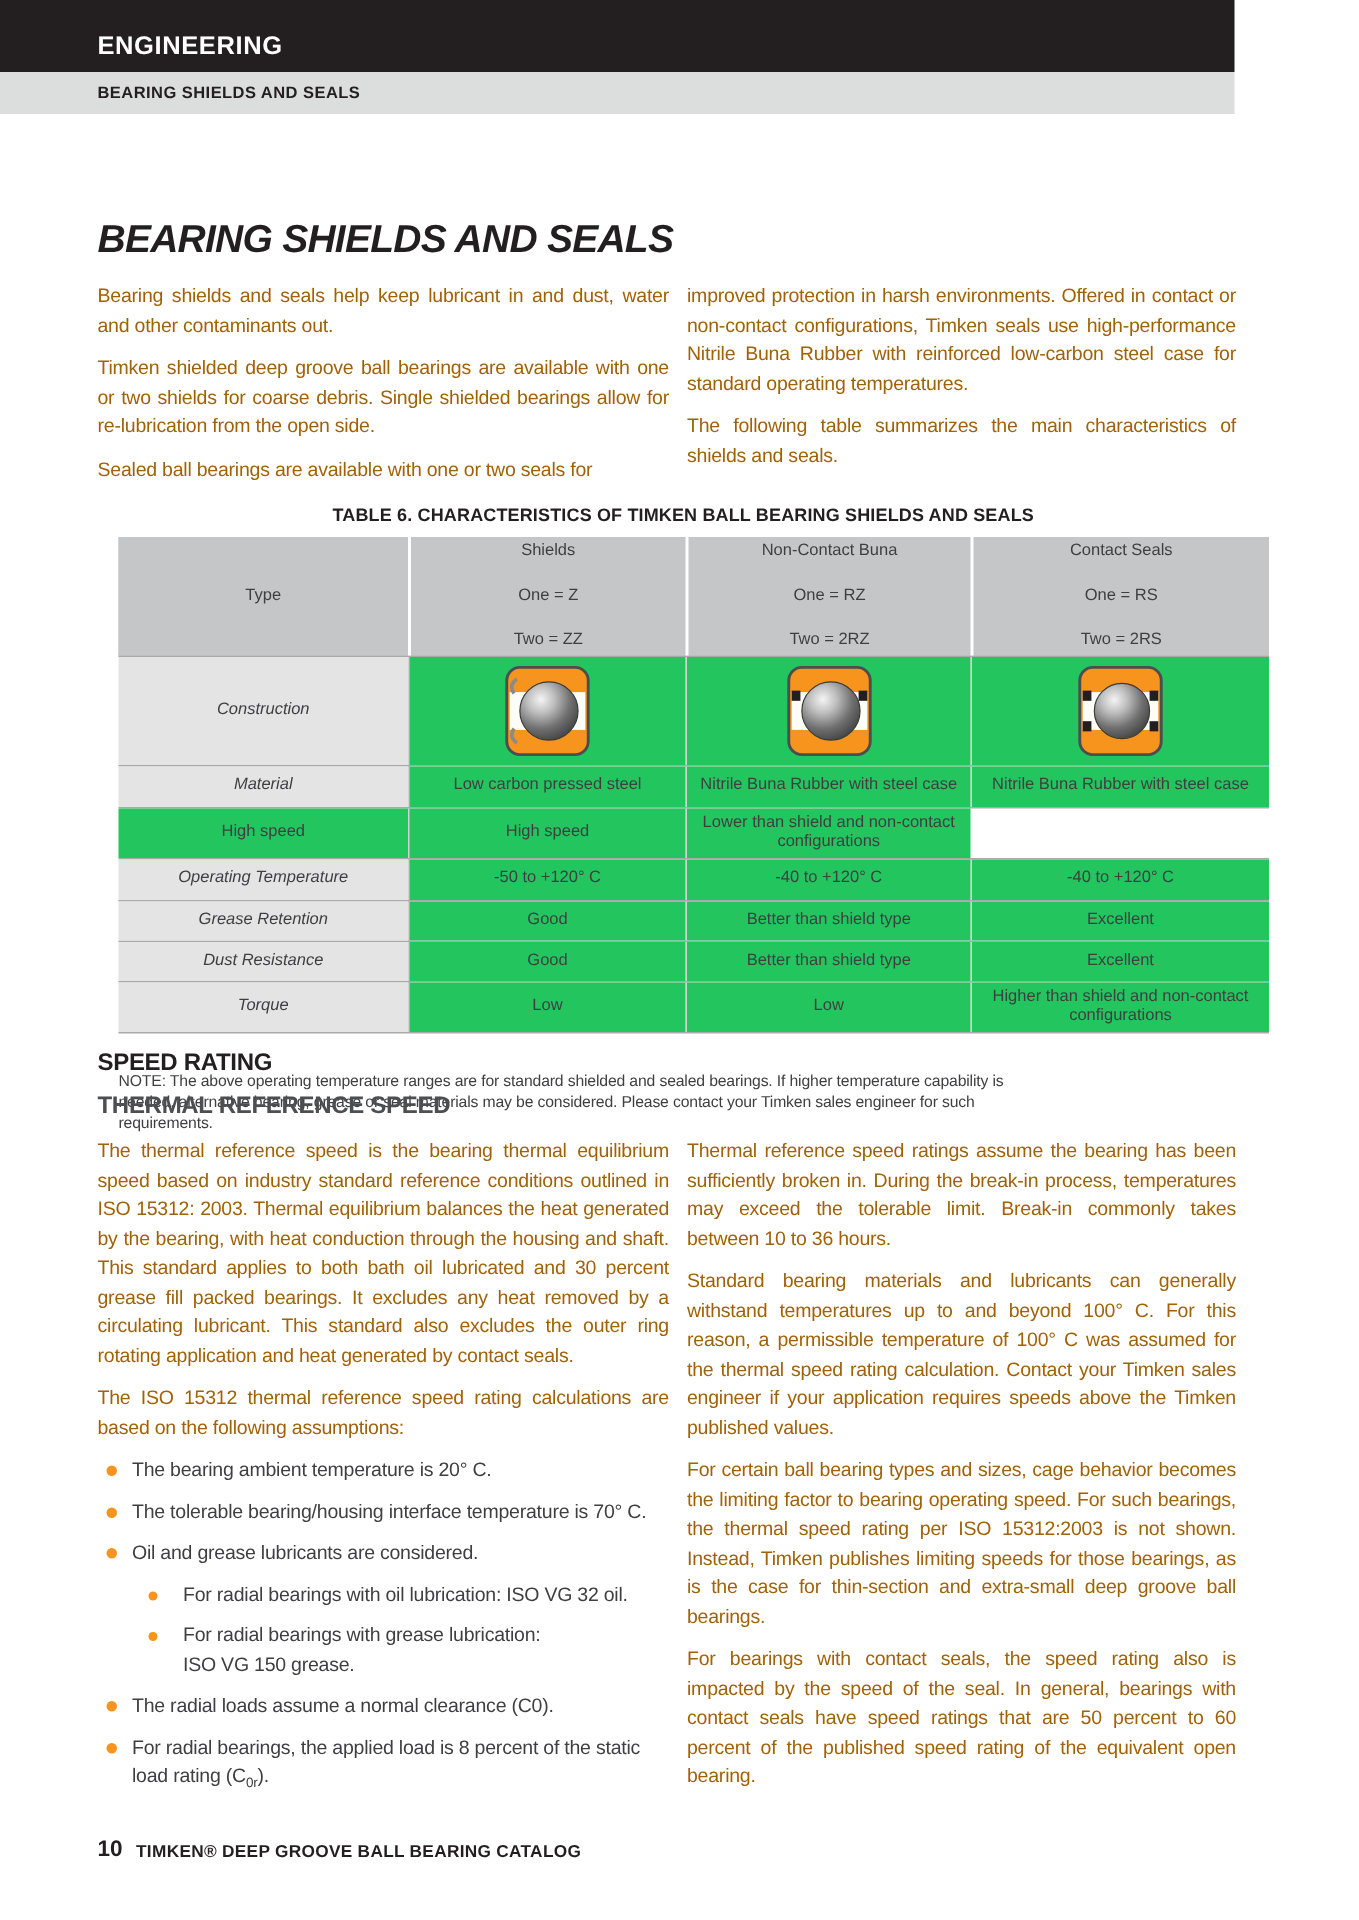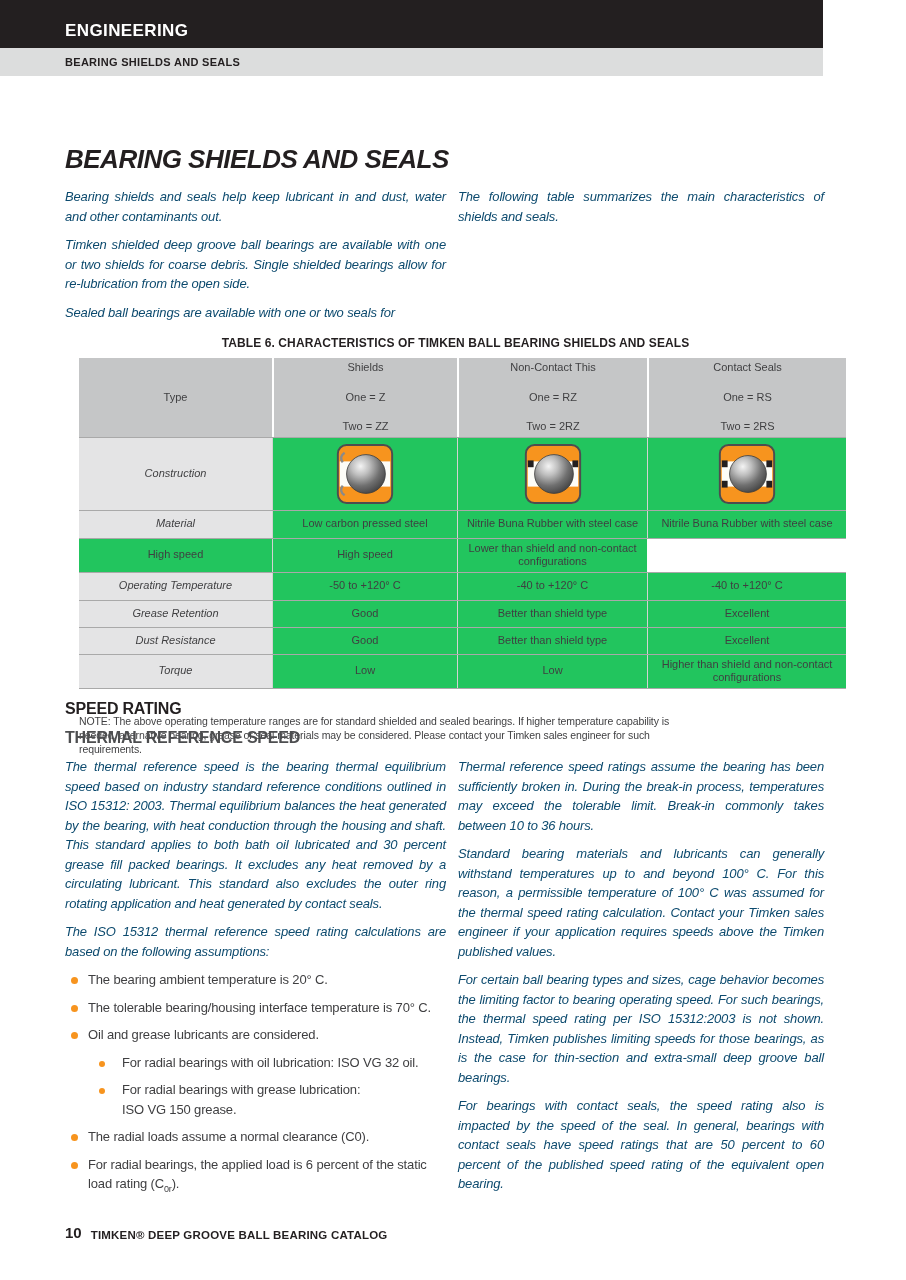--- a/index.html
+++ b/index.html
@@ -14,21 +14,21 @@
   .bar-black .kicker { color:#fff; font-weight:bold; font-size:17px; letter-spacing:.4px; margin:0 0 7px 65px; }
   .bar-gray { position:absolute; top:48px; left:0; width:823px; height:28px; background:#dcdddd; display:flex; align-items:center; }
   .bar-gray .sub { color:#231f20; font-weight:bold; font-size:11px; letter-spacing:.3px; margin-left:65px; }
 
   
   .intro { position:absolute; top:144px; left:65px; width:759px; }
   .intro h1 { font-style:italic; font-weight:bold; font-size:26px; color:#231f20; letter-spacing:-.5px; margin-bottom:12px; }
   .cols { display:flex; gap:12px; }
   .col-l { width:381px; }
   .col-r { width:366px; }
-  p.body { font-size:13px; line-height:19.5px; letter-spacing:-.15px; text-align:justify; margin-bottom:9px; color:#0c4a6e;font-style:italic; }
+  p.body { font-size:13px; line-height:19.5px; letter-spacing:-.15px; text-align:justify; margin-bottom:9px; color:#a16207; }
   p.body:last-child { margin-bottom:0; }
 
   
   .table-wrap { position:absolute; top:336px; left:65px; width:767px;padding-left:14px; }
   .t-title { text-align:center; font-weight:bold; font-size:12px; color:#231f20; letter-spacing:.1px; margin-bottom:8px; }
   .tbl { width:767px; border-top:1px solid #aaagray; }
   .t-row { display:grid; grid-template-columns:193px 185px 190px 199px; border-bottom:1px solid #a9a9a9; }
   .t-cell { display:flex; flex-direction:column; align-items:center; justify-content:center; text-align:center;
             font-size:11px; line-height:13.5px; color:#3f3f41; padding:3px 8px; border-left:1px solid #d2d2d2; background:#22c55e; }
   .t-row .t-cell:first-child { border-left:none; }
@@ -89,37 +89,38 @@
 
   <div class="intro">
     <h1>BEARING SHIELDS AND SEALS</h1>
     <div class="cols">
       <div class="col-l">
         <p class="body">Bearing shields and seals help keep lubricant in and dust, water and other contaminants out.</p>
         <p class="body">Timken shielded deep groove ball bearings are available with one or two shields for coarse debris. Single shielded bearings allow for re-lubrication from the open side.</p>
         <p class="body">Sealed ball bearings are available with one or two seals for</p>
       </div>
       <div class="col-r">
+        <p class="body">improved protection in harsh environments. Offered in contact or non-contact configurations, Timken seals use high-performance Nitrile Buna Rubber with reinforced low-carbon steel case for standard operating temperatures.</p>
         <p class="body">The following table summarizes the main characteristics of shields and seals.</p>
       </div>
     </div>
   </div>
 
   <div class="table-wrap">
     <div class="t-title">TABLE 6. CHARACTERISTICS OF TIMKEN BALL BEARING SHIELDS AND SEALS</div>
     <div class="tbl">
       <div class="t-row t-head">
         <div class="t-cell">Type</div>
         <div class="t-cell">
           <span>Shields</span>
           <span>One = Z</span>
           <span>Two = ZZ</span>
         </div>
         <div class="t-cell">
-          <span>Non-Contact This</span>
+          <span>Non-Contact Buna</span>
           <span>One = RZ</span>
           <span>Two = 2RZ</span>
         </div>
         <div class="t-cell">
           <span>Contact Seals</span>
           <span>One = RS</span>
           <span>Two = 2RS</span>
         </div>
       </div>
 
@@ -202,21 +203,21 @@
       <div class="col-l">
         <p class="body">The thermal reference speed is the bearing thermal equilibrium speed based on industry standard reference conditions outlined in ISO 15312: 2003. Thermal equilibrium balances the heat generated by the bearing, with heat conduction through the housing and shaft. This standard applies to both bath oil lubricated and 30 percent grease fill packed bearings. It excludes any heat removed by a circulating lubricant. This standard also excludes the outer ring rotating application and heat generated by contact seals.</p>
         <p class="body">The ISO 15312 thermal reference speed rating calculations are based on the following assumptions:</p>
         <ul class="bullets">
           <li class="b1">The bearing ambient temperature is 20° C.</li>
           <li class="b1">The tolerable bearing/housing interface temperature is 70° C.</li>
           <li class="b1">Oil and grease lubricants are considered.</li>
           <li class="b2">For radial bearings with oil lubrication: ISO VG 32 oil.</li>
           <li class="b2"><span>For radial bearings with grease lubrication:</span><br><span>ISO VG 150 grease.</span></li>
           <li class="b1">The radial loads assume a normal clearance (C0).</li>
-          <li class="b1"><span>For radial bearings, the applied load is 6 percent of the static load rating (C</span><sub class="small">0r</sub><span>).</span></li>
+          <li class="b1"><span>For radial bearings, the applied load is 8 percent of the static load rating (C</span><sub class="small">0r</sub><span>).</span></li>
         </ul>
       </div>
       <div class="col-r">
         <p class="body">Thermal reference speed ratings assume the bearing has been sufficiently broken in. During the break-in process, temperatures may exceed the tolerable limit. Break-in commonly takes between 10 to 36 hours.</p>
         <p class="body">Standard bearing materials and lubricants can generally withstand temperatures up to and beyond 100° C. For this reason, a permissible temperature of 100° C was assumed for the thermal speed rating calculation. Contact your Timken sales engineer if your application requires speeds above the Timken published values.</p>
         <p class="body">For certain ball bearing types and sizes, cage behavior becomes the limiting factor to bearing operating speed. For such bearings, the thermal speed rating per ISO 15312:2003 is not shown. Instead, Timken publishes limiting speeds for those bearings, as is the case for thin-section and extra-small deep groove ball bearings.</p>
         <p class="body">For bearings with contact seals, the speed rating also is impacted by the speed of the seal. In general, bearings with contact seals have speed ratings that are 50 percent to 60 percent of the published speed rating of the equivalent open bearing.</p>
       </div>
     </div>
   </div>

